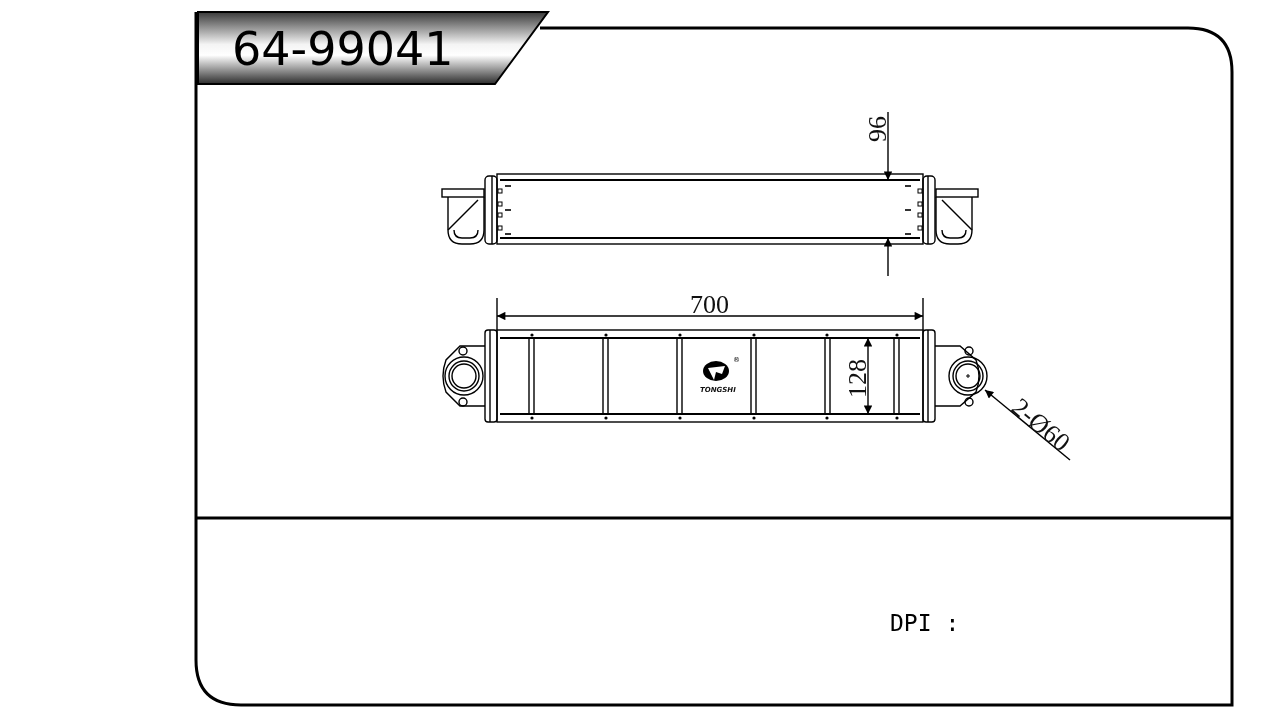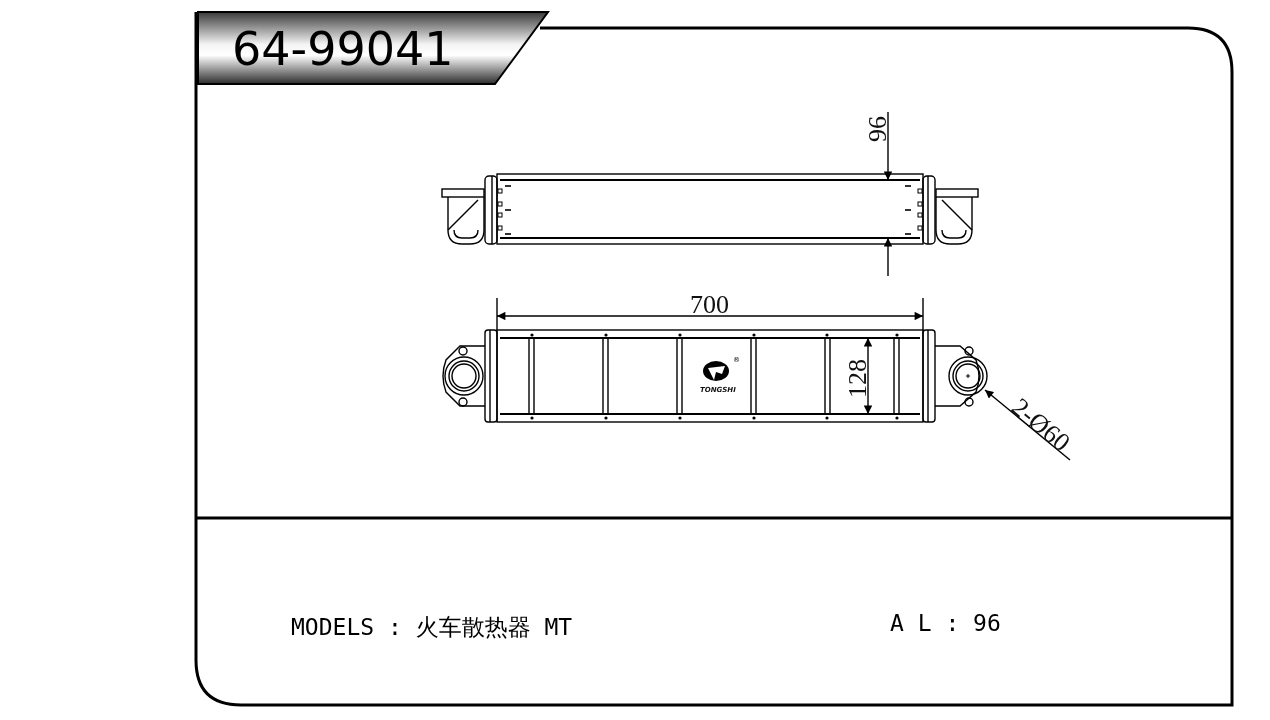--- a/index.html
+++ b/index.html
@@ -157,24 +157,22 @@
     <g>
       <ellipse cx="716" cy="371" rx="13" ry="10" fill="#000"></ellipse>
       <path d="M708,368 L725,366 L722,374 L716,372 L714,380 Z" fill="#fff"></path>
     </g>
     <text x="733" y="362" font-size="7" fill="#000">®</text>
     <text class="logo-text" x="700" y="392">TONGSHI</text>
   </g>
 </svg>
 
 <div class="spec spec-left">
-  <span class="row"><span>MODELS</span><span> : </span><span>火车散热器 MT</span></span>
   <span class="row"></span>
   
   
 </div>
 
 <div class="spec spec-right">
-  <span class="row"><span>A L</span><span> : </span><span>96</span></span>
   <span class="row"><span>DPI</span><span> : </span><span></span></span>
   
   
 </div>
 
 </body></html>

